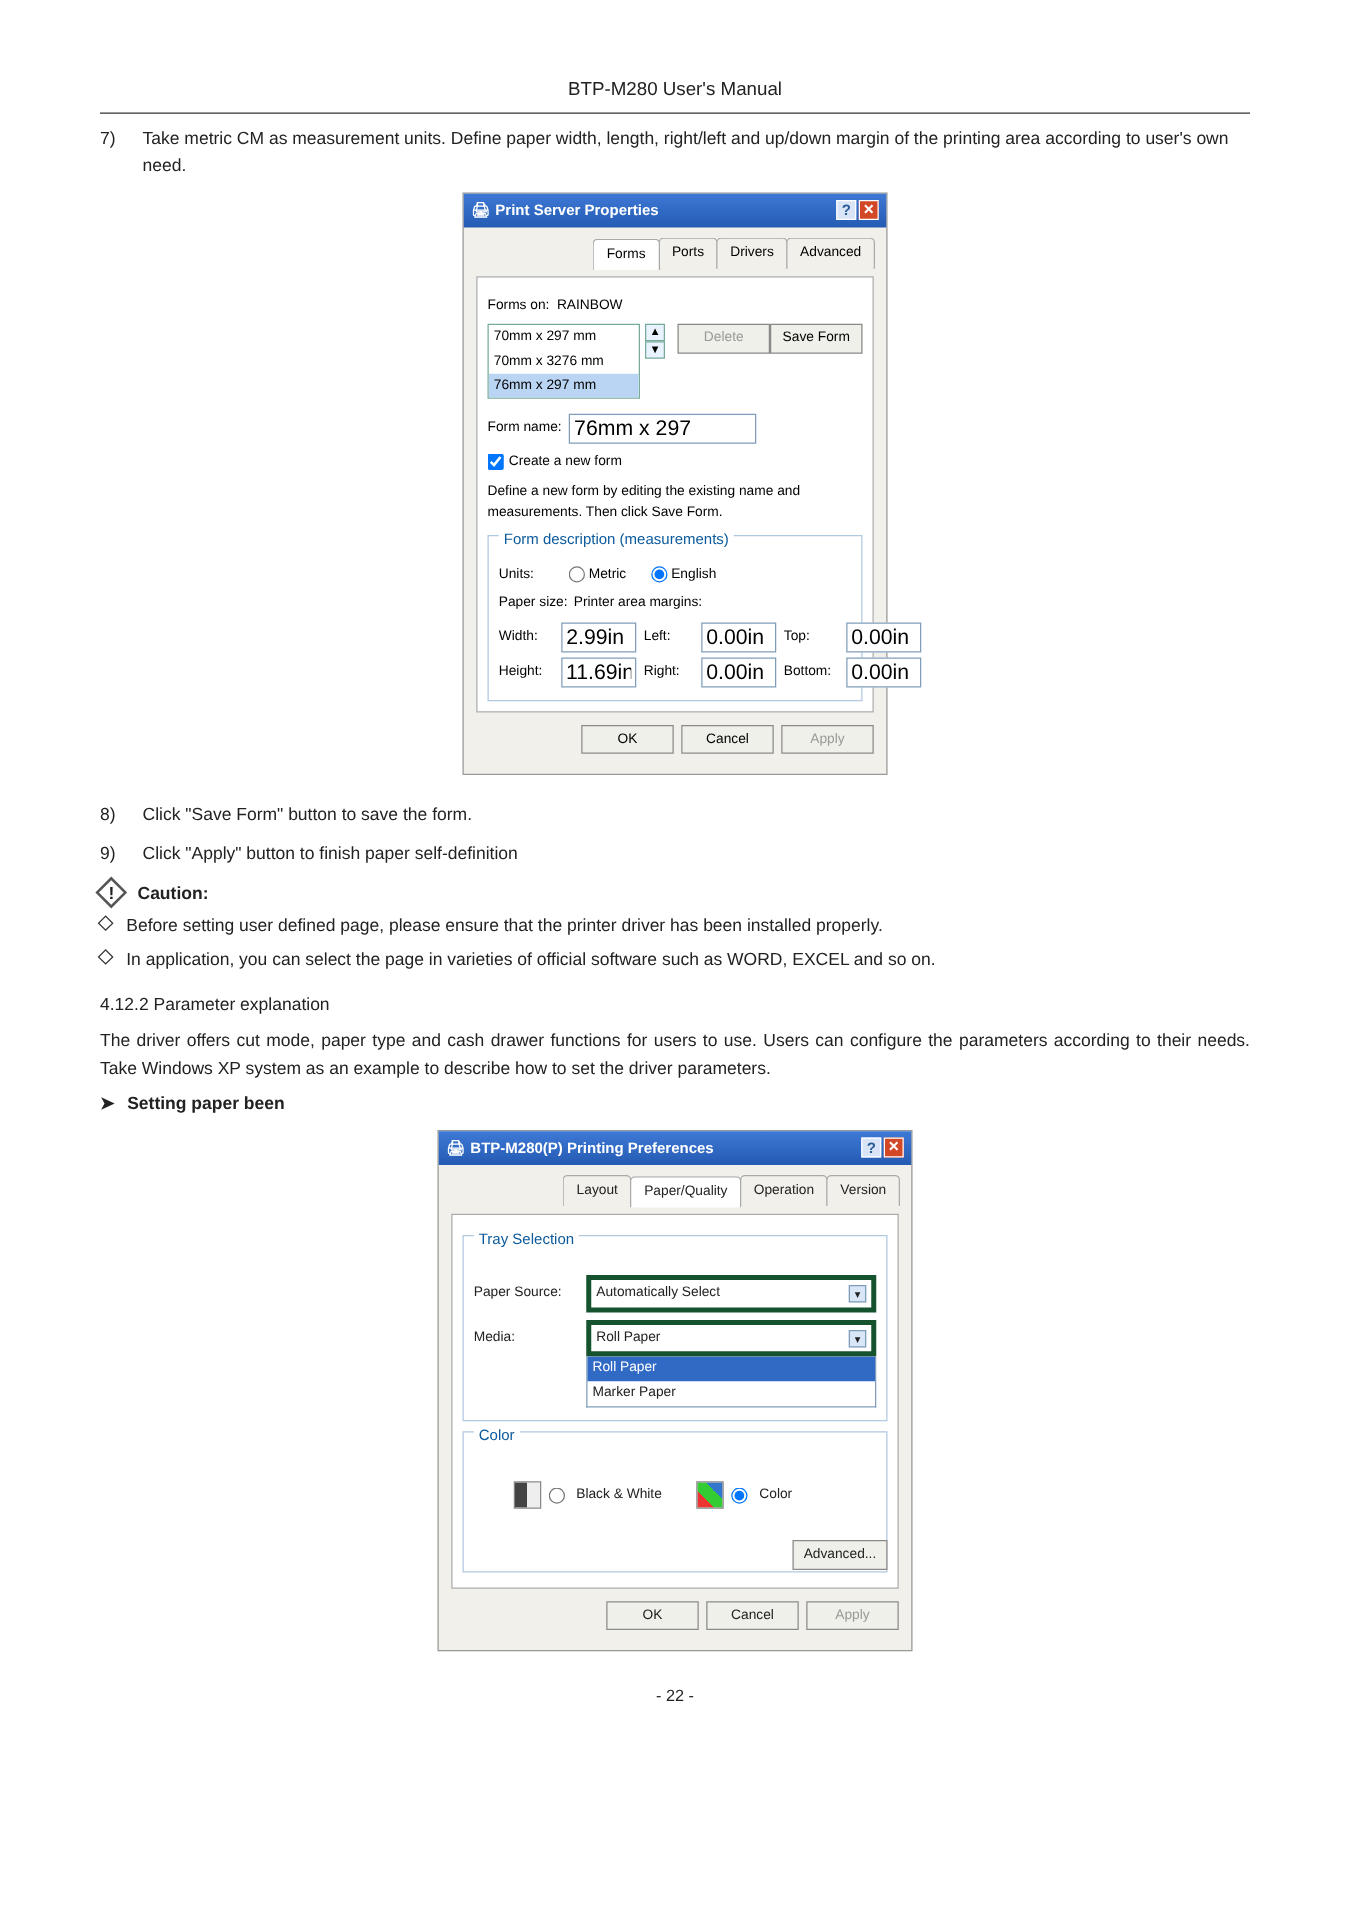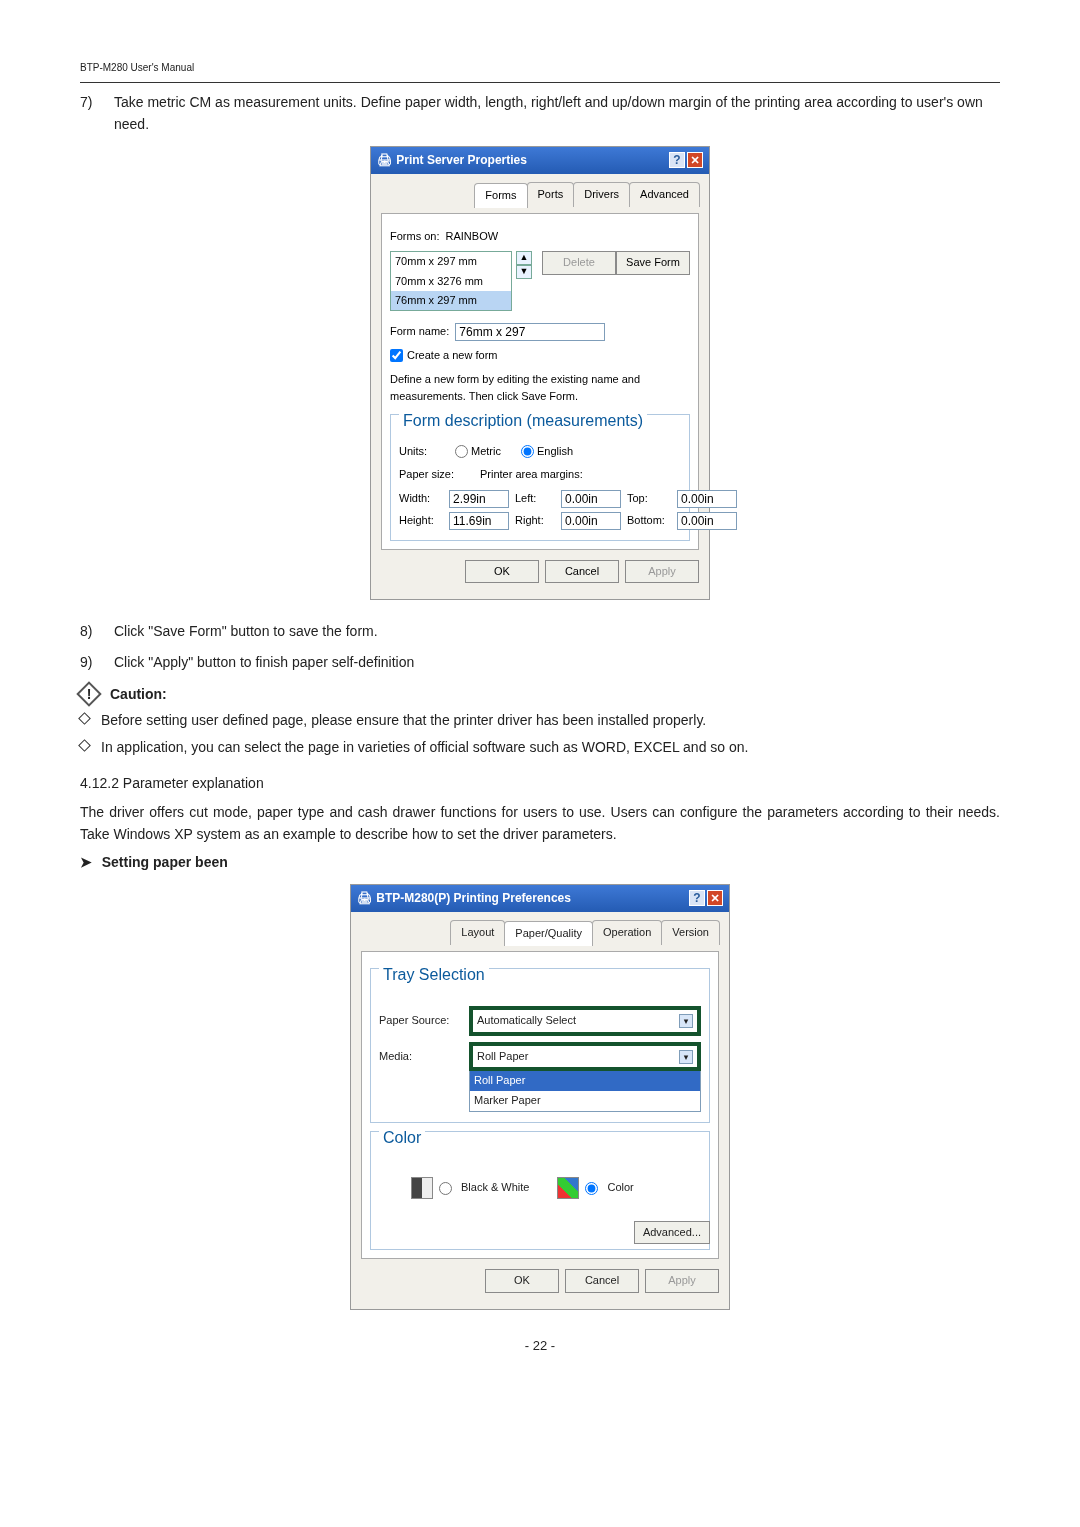--- a/index.html
+++ b/index.html
@@ -10,22 +10,22 @@
       background: #ffffff;
       width: 1080px;
       padding: 60px 80px;
       line-height: 1.6;
     }
     .header-line {
       border-bottom: 1px solid #333;
       margin-bottom: 8px;
     }
     .doc-title {
-      text-align: left;
-      font-size: 10px;
+      text-align: center;
+      font-size: 15px;
       margin-bottom: 6px;
     }
     .num-item { display: flex; margin: 8px 0; }
     .num-item .num { width: 34px; flex: none; }
     .num-item .txt { flex: 1; }
     .dialog1 {
       width: 340px;
       background: #f2f0ea;
       border: 1px solid #999;
       font-family: Tahoma, sans-serif;
@@ -75,25 +75,25 @@
       font-size:9px; line-height:10px; text-align:center; cursor:pointer;
     }
     .wbtn {
       border:1px solid #8a8a8a; background:#f0f0ea; padding: 2px 8px;
       margin-bottom:6px; cursor:pointer; min-width:74px; text-align:center;
     }
     .wbtn.disabled { color:#999; cursor:default; }
     .frow { display:flex; align-items:center; margin:6px 0; }
     .frow label { margin-right:6px; }
     .tinput {
-      border:1px solid #7f9db9; background:#fff; padding:1px 3px; font-size:12px;
+      border:1px solid #7f9db9; background:#fff; padding:1px 3px; font-size:17px;
     }
     .chk { margin-right:4px; }
     .groupbox { border:1px solid #b0c8e0; padding:6px 8px 10px; margin-top:8px; position:relative; }
-    .groupbox .legend { color:#0b5a9c; position:relative; top:-13px; background:#fff; padding:0 4px; font-size:16px; }
+    .groupbox .legend { color:#0b5a9c; position:relative; top:-13px; background:#fff; padding:0 4px; font-size:12px; }
     .radio { margin-right:3px; }
     .measgrid { display:grid; grid-template-columns: 44px 60px 40px 60px 44px 60px; gap:4px 6px; align-items:center; }
     .dlg-actions { display:flex; justify-content:flex-end; gap:6px; margin-top:10px; }
     .caution-row { display:flex; align-items:center; margin:10px 0 4px; }
     .caution-icon {
       width:18px; height:18px; border:2px solid #555; transform:rotate(45deg);
       display:flex; align-items:center; justify-content:center; margin-right:12px;
     }
     .caution-icon span { transform:rotate(-45deg); font-weight:bold; }
     .diamond-bullet {
@@ -191,21 +191,21 @@
         <span class="legend">Form description (measurements)</span>
         <div class="frow" style="margin-top:-4px">
           <span style="width:56px">Units:</span>
           <input type="radio" class="radio" style="">
           <span>Metric</span>
           <span style="width:20px"></span>
           <input type="radio" class="radio" checked="" style="">
           <span>English</span>
         </div>
         <div class="frow">
-          <span style="width:81px">Paper size:</span>
+          <span style="width:60px">Paper size:</span>
           <span>Printer area margins:</span>
         </div>
         <div class="measgrid">
           <span>Width:</span>
           <input class="tinput" value="2.99in" style="">
           <span>Left:</span>
           <input class="tinput" value="0.00in" style="">
           <span>Top:</span>
           <input class="tinput" value="0.00in" style="">
           <span>Height:</span>

